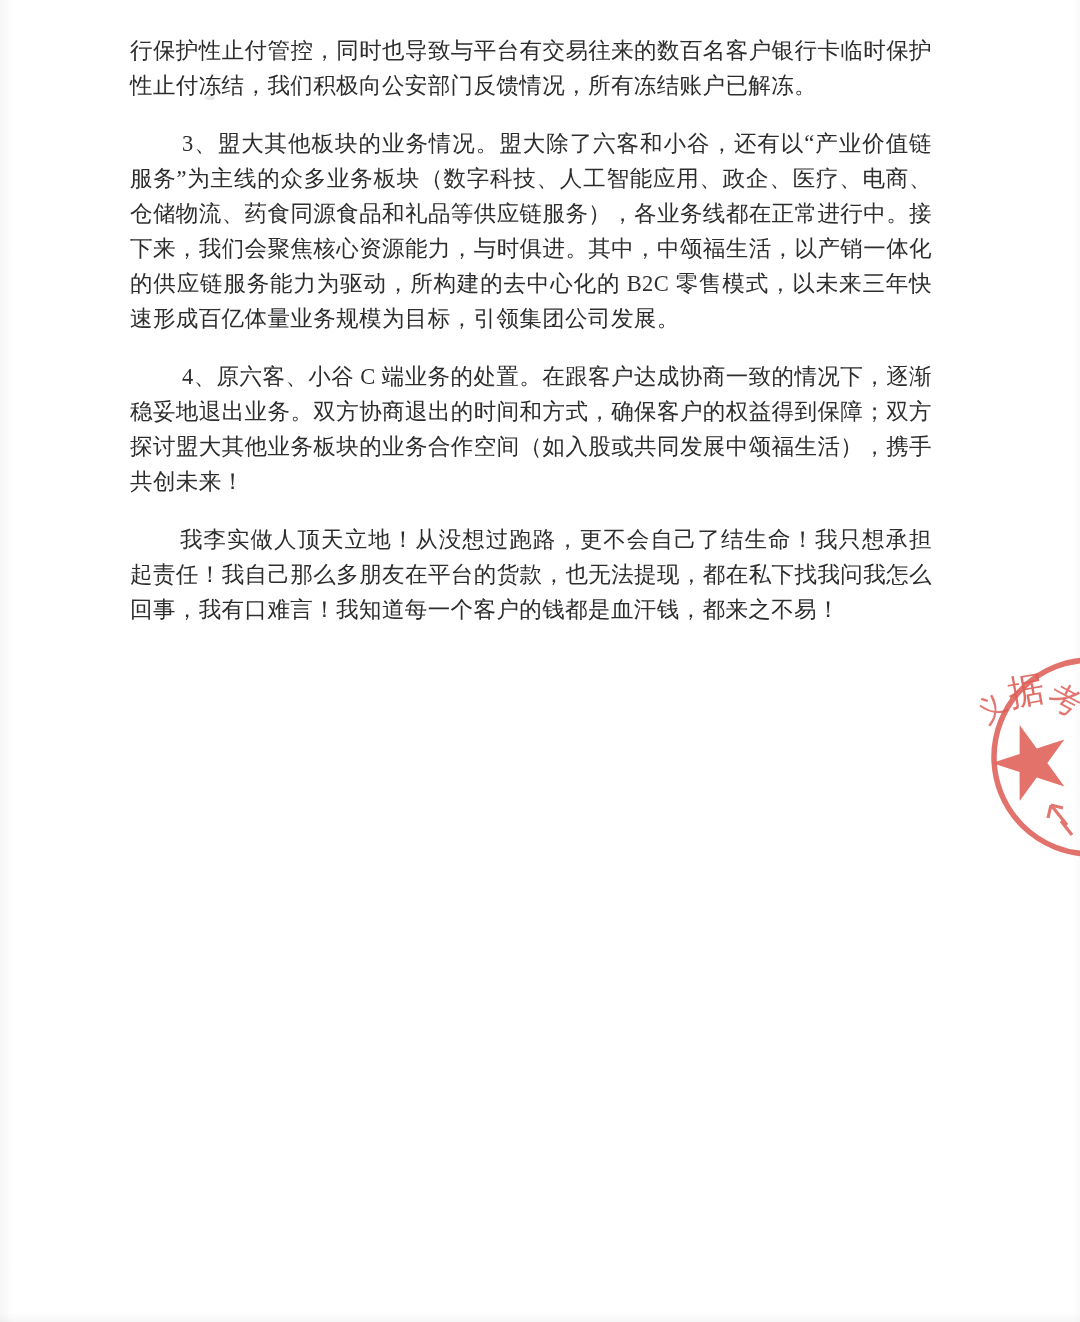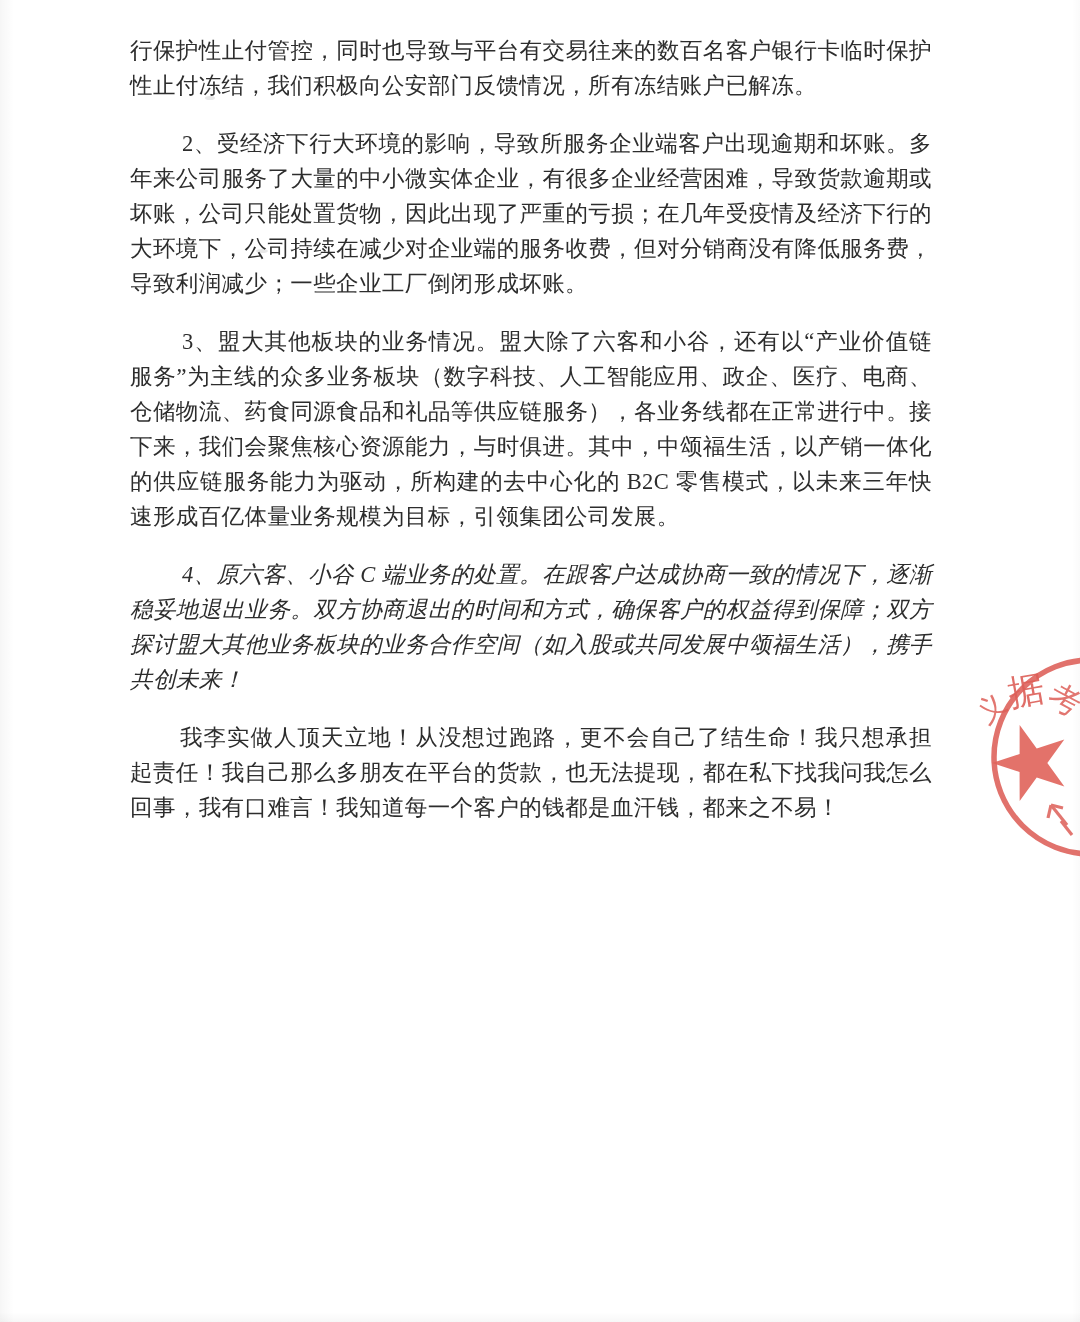--- a/index.html
+++ b/index.html
@@ -44,21 +44,21 @@
     text-align: justify;
     text-justify: inter-ideograph;
     letter-spacing: 0.4px;
     word-break: break-all;
   }
   .p1 { text-indent: 0; }
   .p2 { text-indent: 58px; }
   .p3 { text-indent: 64px; }
   .p4 { text-indent: 52px; }
   .p5 { text-indent: 52px; }
-  .p6 { text-indent: 52px; font-style: italic; }
+  .p6 { text-indent: 52px; }
   .p7 { text-indent: 70px; }
   .p8 { text-indent: 50px; }
 
   .stamp {
     position: absolute;
     right: 0;
     top: 645px;
     width: 105px;
     height: 225px;
     pointer-events: none;
@@ -76,21 +76,20 @@
 </head>
 <body>
 
 <div class="page">
 
   <div class="speck s1"></div>
   <div class="speck s2"></div>
 
   <div class="text-block">
     <p class="p1">行保护性止付管控，同时也导致与平台有交易往来的数百名客户银行卡临时保护性止付冻结，我们积极向公安部门反馈情况，所有冻结账户已解冻。</p>
-    <p class="p4">2、受经济下行大环境的影响，导致所服务企业端客户出现逾期和坏账。多年来公司服务了大量的中小微实体企业，有很多企业经营困难，导致货款逾期或坏账，公司只能处置货物，因此出现了严重的亏损；在几年受疫情及经济下行的大环境下，公司持续在减少对企业端的服务收费，但对分销商没有降低服务费，导致利润减少；一些企业工厂倒闭形成坏账。</p>
     <p class="p5">3、盟大其他板块的业务情况。盟大除了六客和小谷，还有以“产业价值链服务”为主线的众多业务板块（数字科技、人工智能应用、政企、医疗、电商、仓储物流、药食同源食品和礼品等供应链服务），各业务线都在正常进行中。接下来，我们会聚焦核心资源能力，与时俱进。其中，中颂福生活，以产销一体化的供应链服务能力为驱动，所构建的去中心化的 B2C 零售模式，以未来三年快速形成百亿体量业务规模为目标，引领集团公司发展。</p>
     <p class="p6">4、原六客、小谷 C 端业务的处置。在跟客户达成协商一致的情况下，逐渐稳妥地退出业务。双方协商退出的时间和方式，确保客户的权益得到保障；双方探讨盟大其他业务板块的业务合作空间（如入股或共同发展中颂福生活），携手共创未来！</p>
     <p class="p8">我李实做人顶天立地！从没想过跑路，更不会自己了结生命！我只想承担起责任！我自己那么多朋友在平台的货款，也无法提现，都在私下找我问我怎么回事，我有口难言！我知道每一个客户的钱都是血汗钱，都来之不易！</p>
   </div>
 
   <div class="stamp">
     <svg width="105" height="225" viewBox="0 0 105 225" xmlns="http://www.w3.org/2000/svg">
 
       <circle cx="116" cy="112" r="97" fill="none" stroke="#dd5f58" stroke-width="5.5" opacity="0.88"></circle>
 

